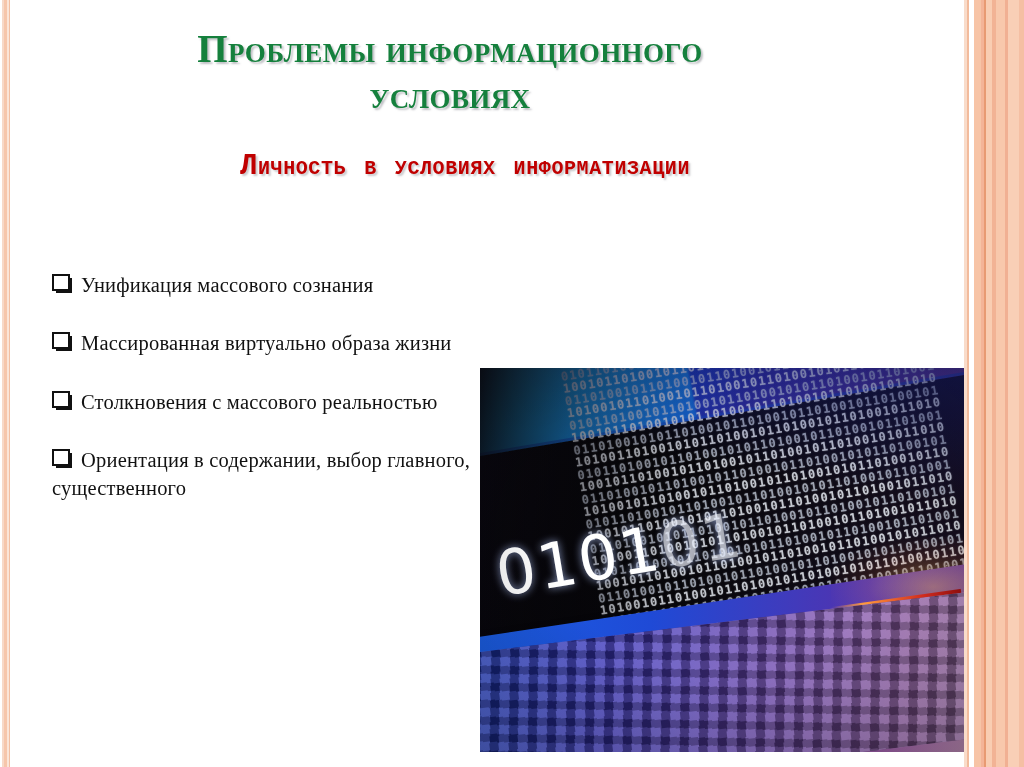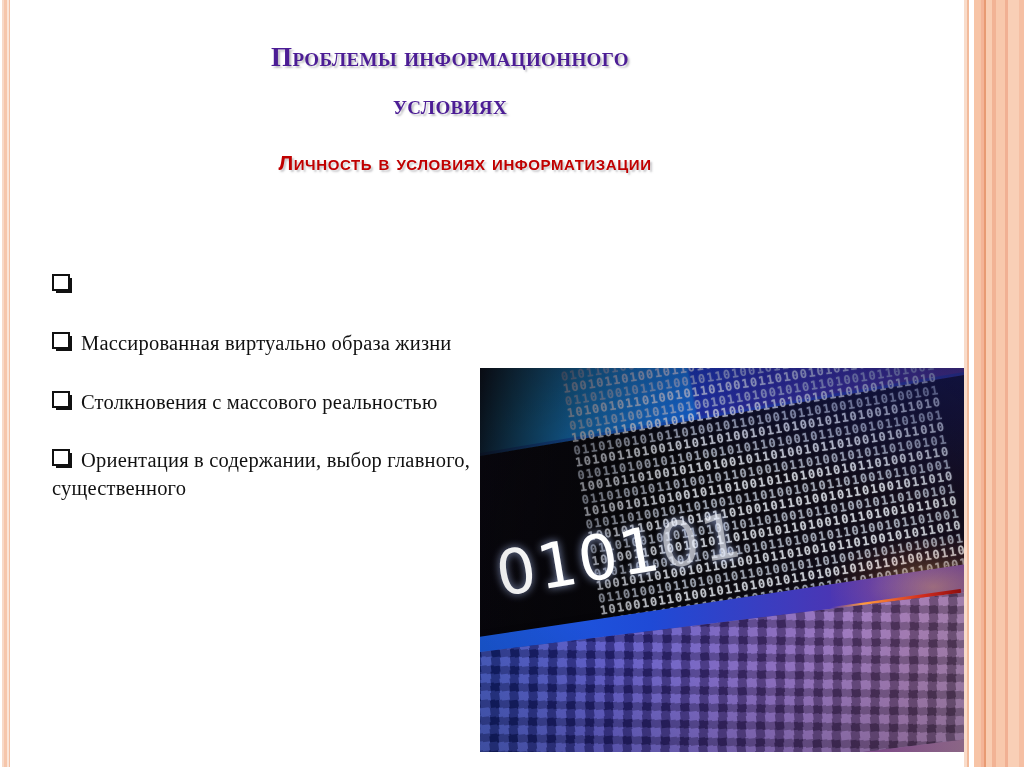--- a/index.html
+++ b/index.html
@@ -58,43 +58,43 @@
 
   
   .title-block {
     position: absolute;
     left: 60px;
     top: 26px;
     width: 780px;
     text-align: center;
   }
   .slide-title {
-    color: #4c1d95;
+    color: #15803d;
     font-family: "Liberation Serif", "DejaVu Serif", serif;
     font-variant: small-caps;
-    font-size: 27px;
+    font-size: 39px;
     font-weight: 700;
     line-height: 1.18;
     letter-spacing: 0.4px;
     text-shadow: 2px 2px 2px rgba(140,140,150,0.55);
-    margin: 16px;
+    margin: 0;
   }
 
   .subtitle-block {
     position: absolute;
     left: 70px;
     top: 150px;
     width: 790px;
     text-align: center;
   }
   .slide-subtitle {
     color: #c00000;
-    font-family: Liberation Sans, sans-serif;
+    font-family: Liberation Mono, monospace;
     font-variant: small-caps;
-    font-size: 21px;
+    font-size: 29px;
     font-weight: 700;
     letter-spacing: 0.6px;
     line-height: 1.2;
     text-shadow: 2px 2px 2px rgba(150,150,155,0.5);
     margin: 0;
   }
 
   
   .bullet-list {
     position: absolute;
@@ -289,21 +289,21 @@
     <div class="slide-title">Проблемы информационного</div>
     <div class="slide-title">условиях</div>
   </div>
 
   <div class="subtitle-block">
     <div class="slide-subtitle">Личность в условиях информатизации</div>
   </div>
 
   <div class="bullet-list">
     <div class="bullet-item">
-      <span class="bullet-marker"></span>
+      <span class="bullet-marker"></span><span class="bullet-text">Унификация массового сознания</span>
     </div>
     <div class="bullet-item">
       <span class="bullet-marker"></span><span class="bullet-text">Массированная виртуально образа жизни</span>
     </div>
     <div class="bullet-item">
       <span class="bullet-marker"></span><span class="bullet-text">Столкновения с массового реальностью</span>
     </div>
     <div class="bullet-item">
       <span class="bullet-marker"></span><span class="bullet-text">Ориентация в содержании, выбор главного, существенного</span>
     </div>

